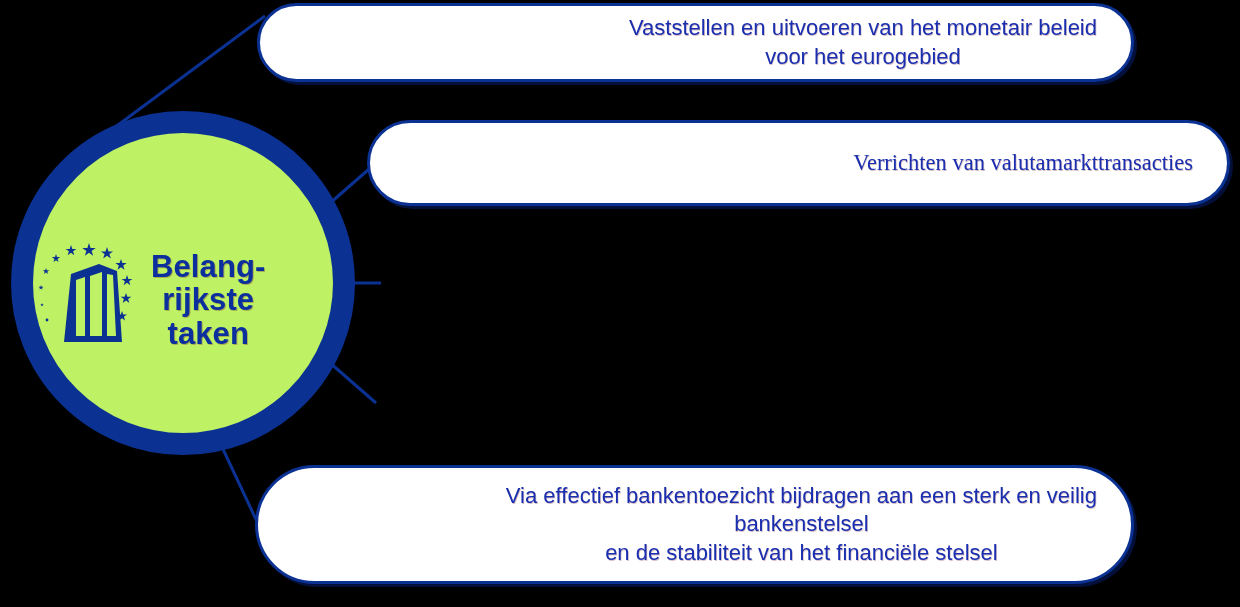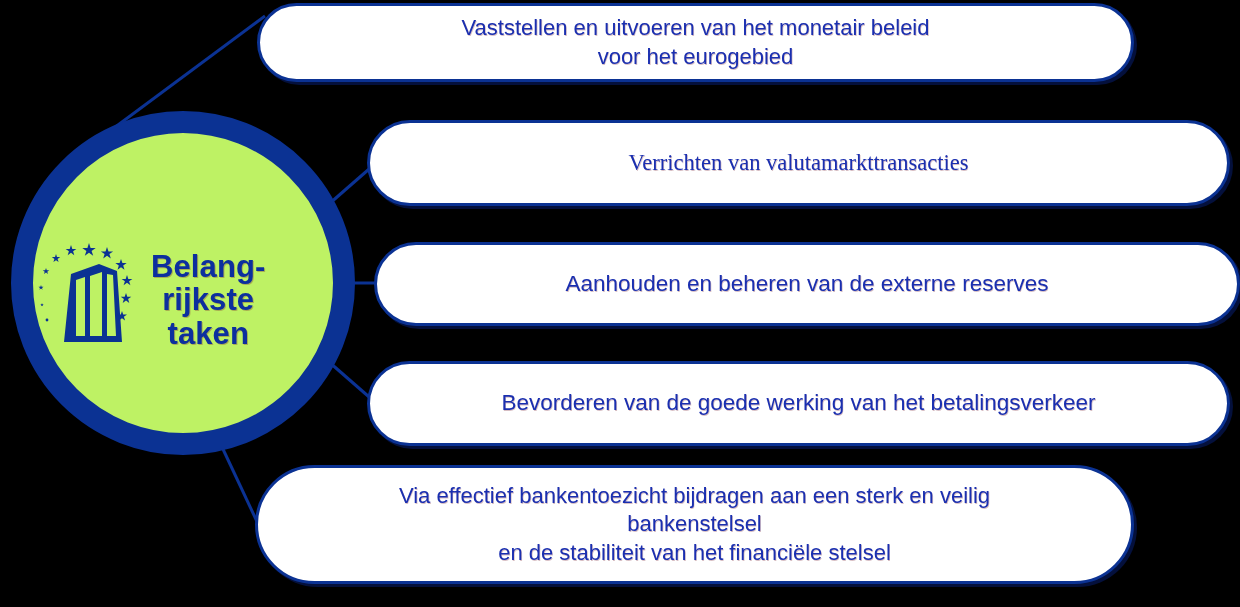--- a/index.html
+++ b/index.html
@@ -55,21 +55,21 @@
 
   
   .pill{
     position:absolute;
     background:#ffffff;
     border:3px solid #0b3293;
     border-radius:999px;
     box-sizing:border-box;
     display:flex;
     align-items:center;
-    justify-content:center;
+    justify-content:flex-end;
     box-shadow:3px 3px 0 rgba(8,30,110,.55);
   }
   .pill-text{
     color:#1a2fb0;
     font-size:22.5px;
     line-height:1.28;
     text-align:center;
     white-space:pre-line;
     padding:0 34px;
     text-shadow:.7px .7px 0 rgba(110,20,40,.28);
@@ -127,27 +127,21 @@
 
   <div class="pill" id="pill-1">
     <span class="pill-text">Vaststellen en uitvoeren van het monetair beleid
 voor het eurogebied</span>
   </div>
 
   <div class="pill" id="pill-2">
     <span class="pill-text">Verrichten van valutamarkttransacties</span>
   </div>
 
-  <div class="pill" id="pill-3">
-    <span class="pill-text">Aanhouden en beheren van de externe reserves</span>
-  </div>
 
-  <div class="pill" id="pill-4">
-    <span class="pill-text">Bevorderen van de goede werking van het betalingsverkeer</span>
-  </div>
 
   <div class="pill" id="pill-5">
     <span class="pill-text">Via effectief bankentoezicht  bijdragen aan een sterk en veilig
 bankenstelsel
 en de stabiliteit van het financiële stelsel</span>
   </div>
 
 </div>
 
 </body></html>

